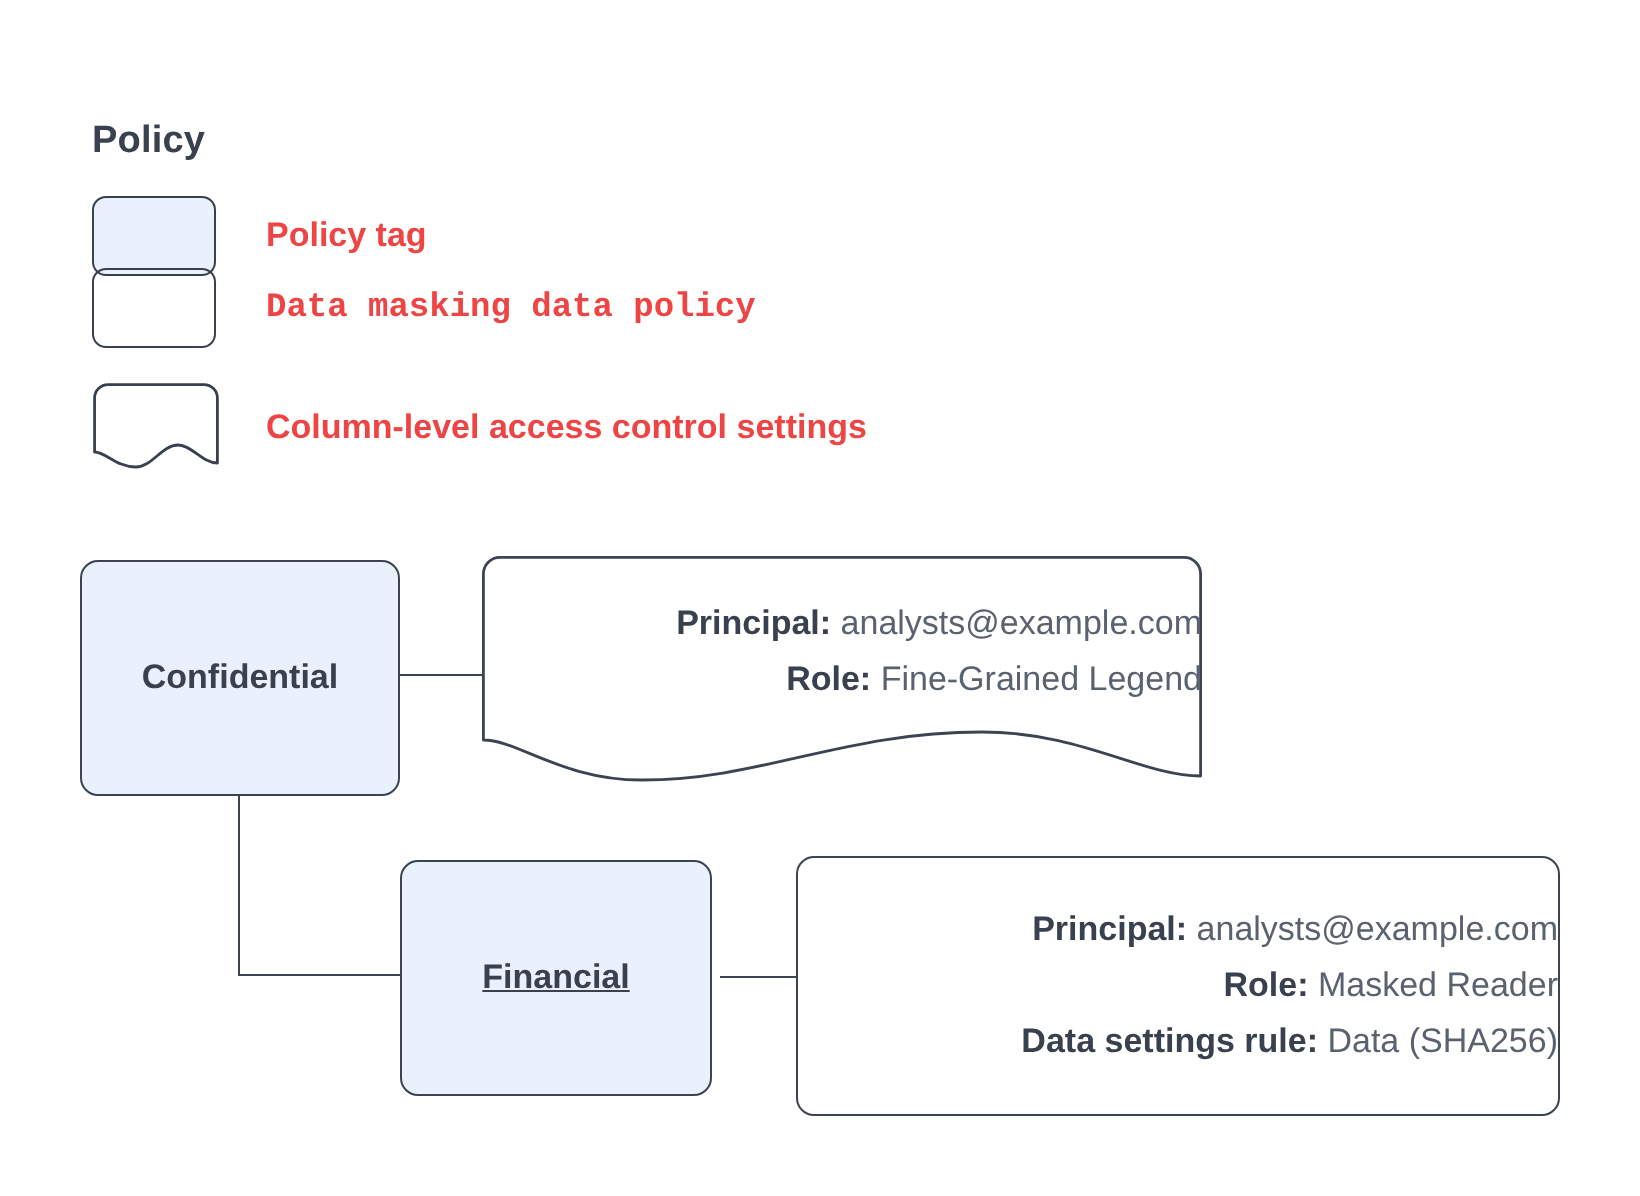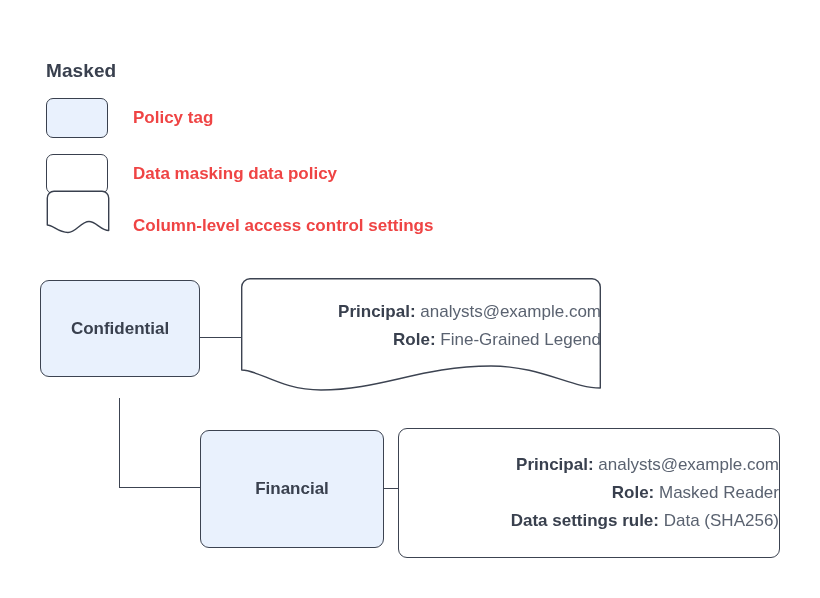--- a/index.html
+++ b/index.html
@@ -36,22 +36,22 @@
     color: #39404e;
   }
   .legend-row {
     position: absolute;
     left: 46px;
     height: 44px;
     display: flex;
     align-items: center;
   }
   .legend-row.r0 { top: 96px; }
-  .legend-row.r1 { top: 152px; }
-  .legend-row.r2 { top: 192px; align-items: flex-end; }
+  .legend-row.r1 { top: 132px; font-family: Liberation Mono, monospace; }
+  .legend-row.r2 { top: 192px; }
 
   .swatch {
     width: 62px;
     height: 40px;
     box-sizing: border-box;
     position: relative;
     flex: 0 0 auto;
   }
   .swatch.plain {
     border: 1.4px solid #39404e;
@@ -85,27 +85,28 @@
     align-items: center;
     justify-content: center;
     font-size: 17px;
     font-weight: bold;
     color: #39404e;
   }
   #node-confidential {
     left: 40px;
     top: 280px;
     width: 160px;
-    height: 97px;
+    height: 118px;
   }
   #node-financial {
     left: 200px;
     top: 430px;
-    width: 184px;
+    width: 156px;
     height: 118px;
+    text-decoration: underline;
   }
 
   
   .callout {
     position: absolute;
     box-sizing: border-box;
   }
   .callout .body {
     position: absolute;
     inset: 0;
@@ -148,21 +149,21 @@
   .line {
     position: absolute;
     background: #3c4351;
   }
 </style>
 </head>
 <body>
 
 <div id="canvas">
 
-  <div id="legend-title">Masked</div>
+  <div id="legend-title">Policy</div>
 
   <div class="legend-row r0">
     <div class="swatch plain filled"></div>
     <div class="legend-label">Policy tag</div>
   </div>
 
   <div class="legend-row r1">
     <div class="swatch plain"></div>
     <div class="legend-label">Data masking data policy</div>
   </div>

